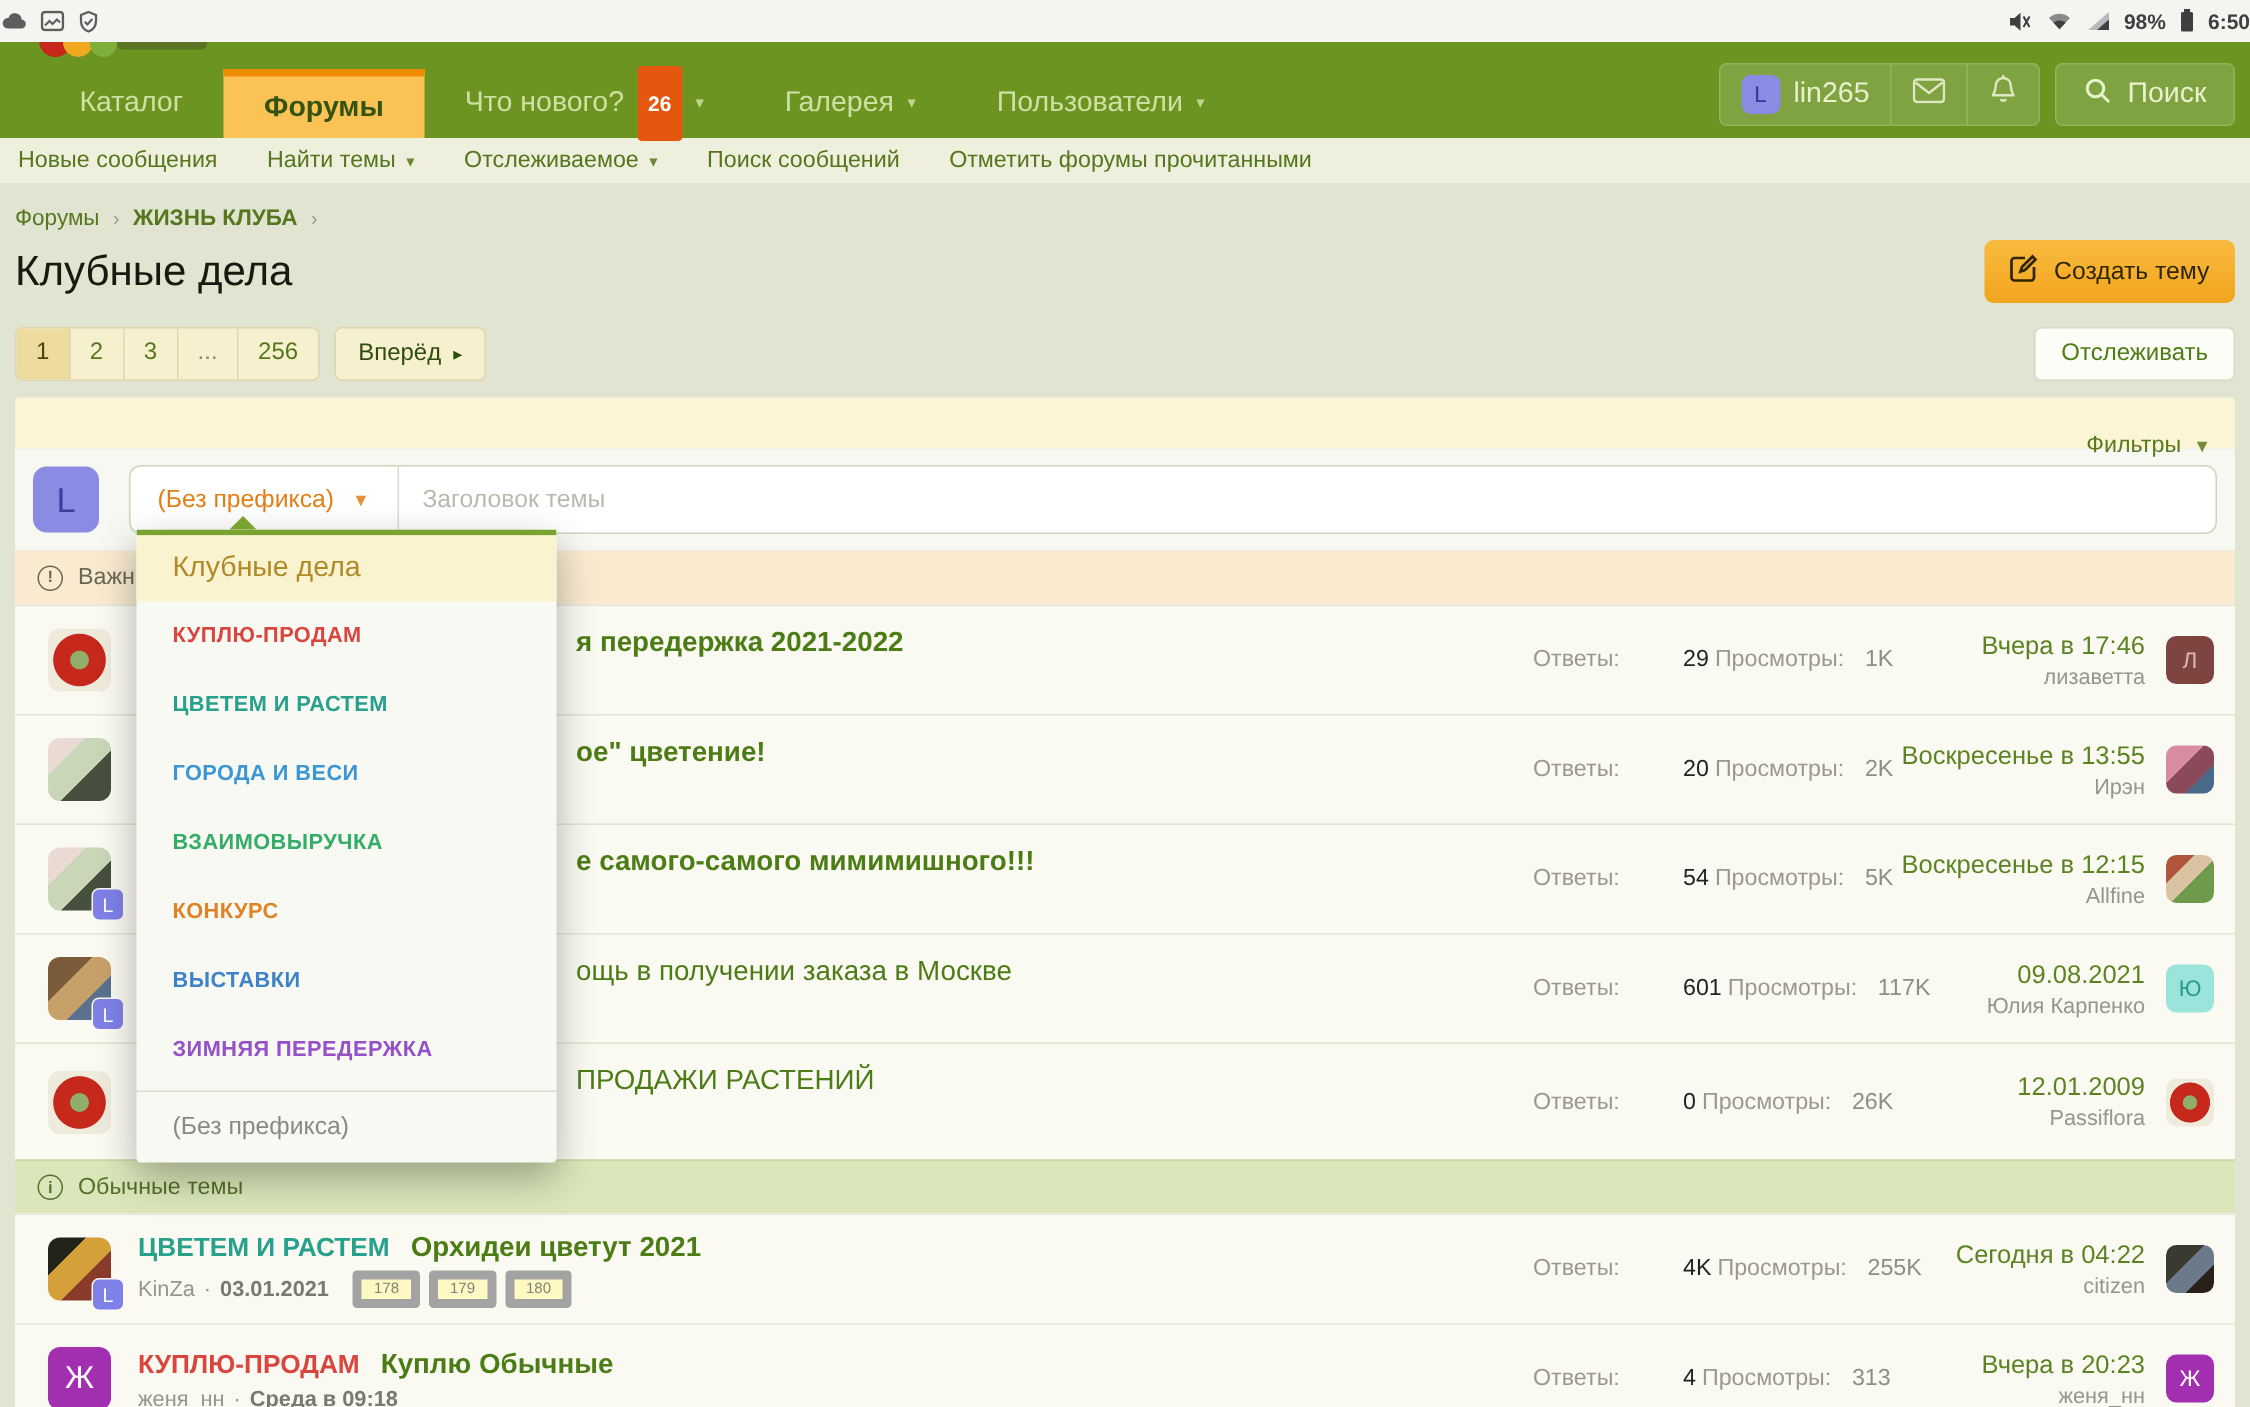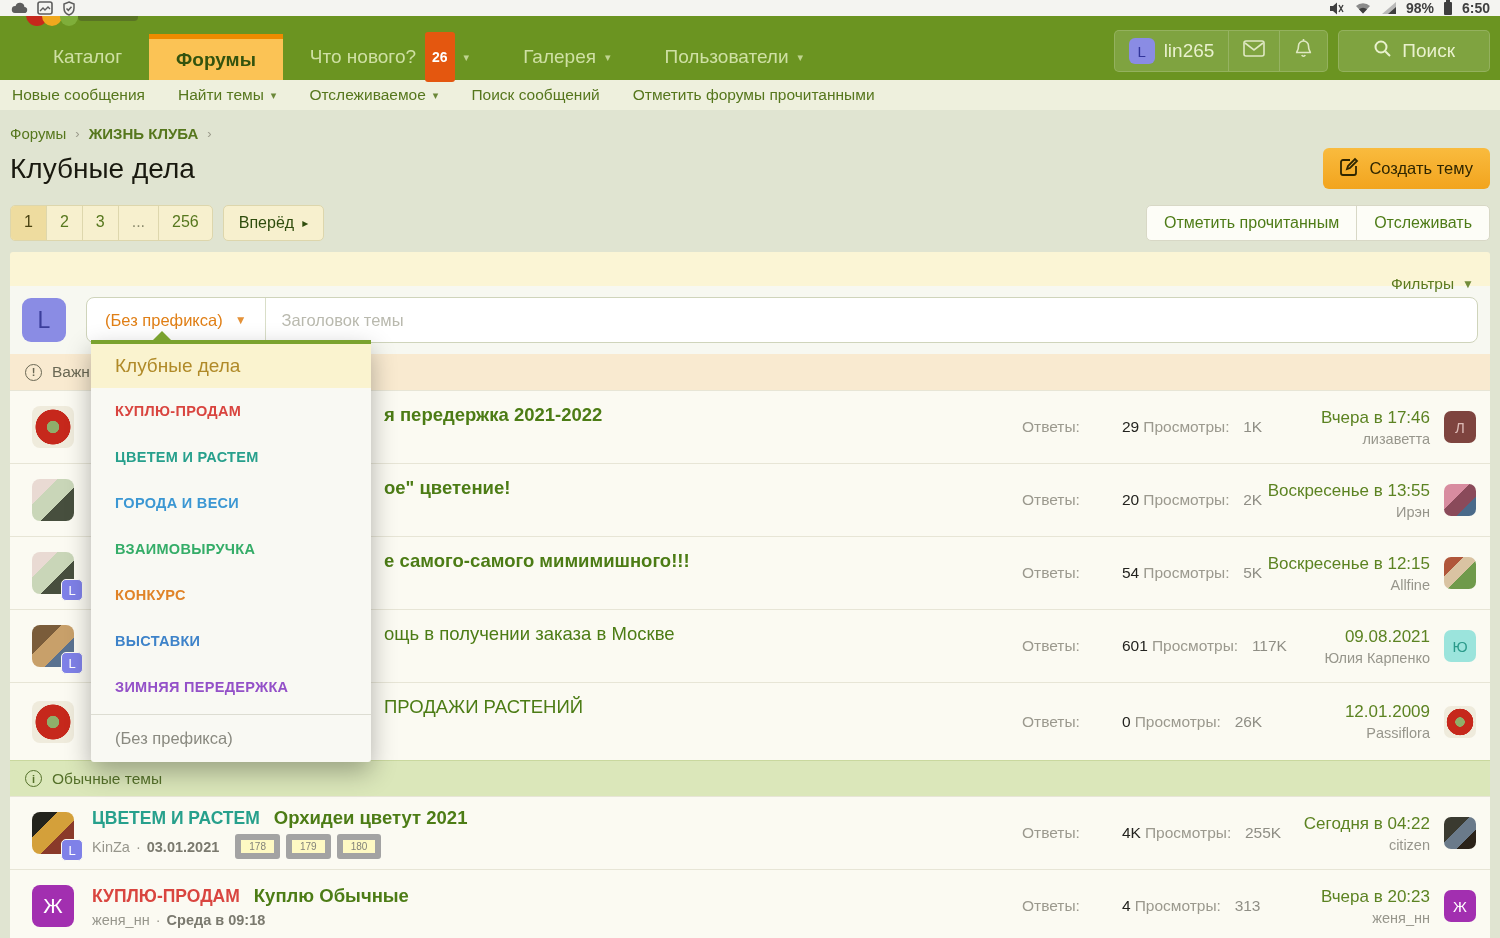--- a/index.html
+++ b/index.html
@@ -1,39 +1,39 @@
 <!DOCTYPE html>
 <html><head>
 <meta charset="utf-8">
 <style>
   * { margin:0; padding:0; box-sizing:border-box; }
   html,body { width:1500px; height:938px; overflow:hidden; }
   body { font-family:"Liberation Sans", sans-serif; background:#e0e4d1; }
 
   
-  .statusbar { height:16px; background:#f4f4f1; display:flex; justify-content:space-between; align-items:center; padding:0 10px; color:#4c4c4c; }
+  .statusbar { height:28px; background:#f4f4f1; display:flex; justify-content:space-between; align-items:center; padding:0 0; color:#4c4c4c; }
   .sb-left, .sb-right { display:flex; align-items:center; gap:9px; }
   .sb-right { font-size:14px; font-weight:bold; color:#3f3f3f; }
   .sb-ic { display:inline-flex; }
 
   
   .navbar { height:64px; background:#6b9421; position:relative; display:flex; align-items:flex-end; padding:0 0 0 6px; }
   .logo-sliver { position:absolute; left:26px; top:0; width:200px; height:14px; overflow:hidden; }
   .logo-sliver i { position:absolute; border-radius:50%; }
   .tabs { display:flex; align-items:flex-end; margin-left:20px; }
   .tab { height:46px; line-height:46px; padding:0 27px; font-size:19px; color:#cfe0a4; display:flex; align-items:center; gap:9px; cursor:pointer; }
   .tab.active { background:#fbc355; border-top:5px solid #ee8b00; line-height:41px; height:46px; color:#33530e; font-weight:bold; }
   .badge { background:#e4570f; color:#fff; font-size:14px; padding:2px 7px; border-radius:3px; font-weight:bold; }
   .caret { font-size:11px; opacity:.85; }
   .nav-right { margin-left:auto; display:flex; align-items:center; gap:10px; padding-right:10px; margin-bottom:8px; }
   .nav-block { display:flex; align-items:center; background:rgba(255,255,255,.14); border:1px solid rgba(255,255,255,.16); border-radius:5px; height:42px; color:#e9f1cd; font-size:19px; }
   .nav-cell { display:flex; align-items:center; padding:0 14px; height:100%; }
   .nav-cell + .nav-cell { border-left:1px solid rgba(255,255,255,.18); }
   .mini-avatar { width:26px; height:26px; background:#8a8ce4; color:#32359b; border-radius:6px; display:flex; align-items:center; justify-content:center; font-size:15px; margin-right:9px; }
-  .search-block { padding:0 34px; gap:10px; display:flex; align-items:center; }
+  .search-block { padding:0 18px; gap:10px; display:flex; align-items:center; }
 
   
   .subnav { height:30px; background:#eef0dd; display:flex; align-items:center; gap:33px; padding:0 12px; font-size:15.5px; color:#55761c; }
   .subnav .item { display:flex; align-items:center; gap:7px; cursor:pointer; }
 
   
   .page { padding:0 10px; }
   .breadcrumb { margin-top:15px; font-size:15px; color:#56771d; display:flex; gap:9px; align-items:center; }
   .breadcrumb .sep { color:#9a9a8a; font-size:13px; }
   .breadcrumb .cur { font-weight:bold; }
@@ -275,21 +275,20 @@
         <div class="pg">3</div>
         <div class="pg dots">...</div>
         <div class="pg">256</div>
       </div>
       <button class="btn-pale">
         <span>Вперёд</span>
         <span style="font-size:12px;">▸</span>
       </button>
     </div>
     <div class="btn-group">
-      <div class="seg">Отметить прочитанным</div>
       <div class="seg">Отслеживать</div>
     </div>
   </div>
 
   <div class="content">
 
     <div class="filters-band">
       <div class="item">
         <span>Фильтры</span>
         <span class="caret" style="font-size:12px;">▼</span>

